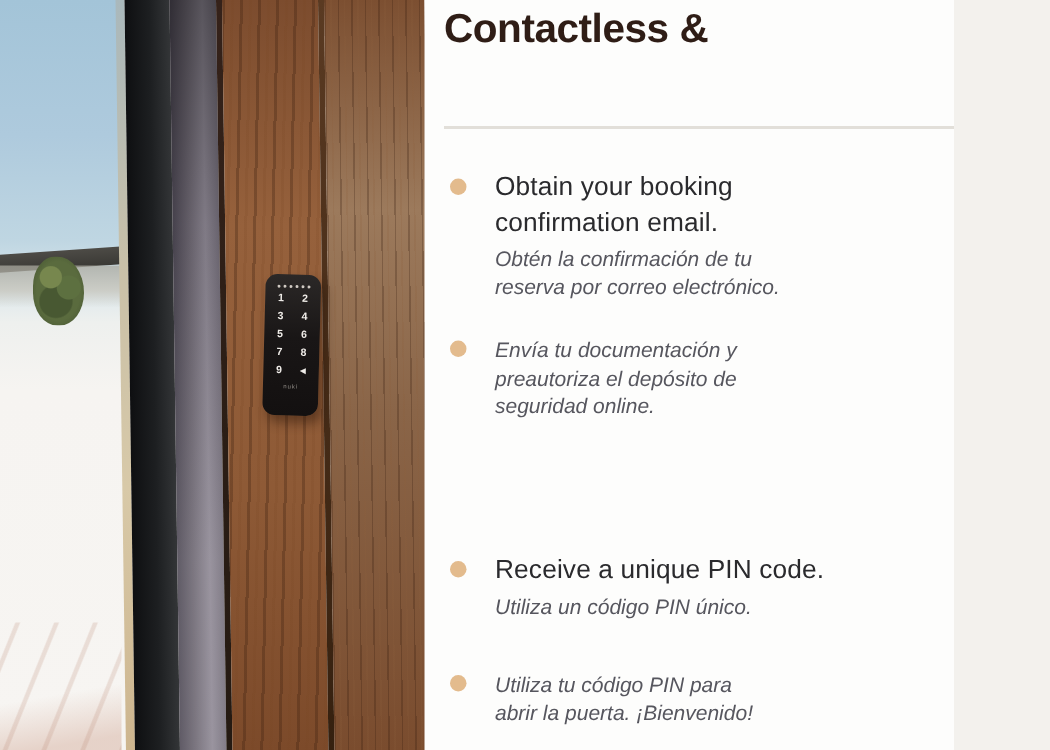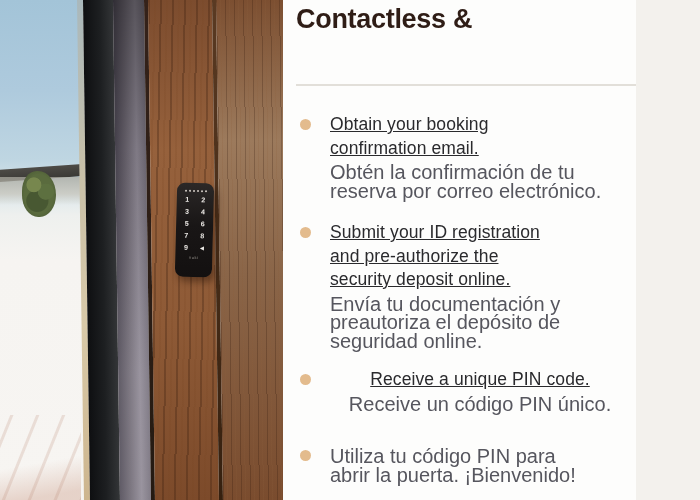--- a/index.html
+++ b/index.html
@@ -130,31 +130,31 @@
     position: absolute; left: 13px; top: 72px; width: 340px; height: 2px;
     background: #e2dfd9;
   }
   .step {
     position: absolute; left: 17px; width: 330px;
     display: grid; grid-template-columns: 14px 1fr; column-gap: 16px;
     align-items: start;
   }
   .step:nth-of-type(1) { top: 101px; }
   .step:nth-of-type(2) { top: 209px; }
-  .step:nth-of-type(3) { top: 356px; text-align: center; }
+  .step:nth-of-type(3) { top: 356px; }
   .step:nth-of-type(4) { top: 432px; }
   .step-dot {
     width: 11px; height: 11px; border-radius: 50%;
     background: #e3bb8d; margin-top: 6px;
   }
   .step-en {
-    font-size: 17.5px; line-height: 23.5px; color: #2a2a2d; letter-spacing: 0.1px; text-decoration: underline;
+    font-size: 17.5px; line-height: 23.5px; color: #2a2a2d; letter-spacing: 0.1px;
   }
   .step-es {
-    font-size: 20px; line-height: 18.5px; 
+    font-size: 14px; line-height: 18.5px; font-style: italic;
     color: #56565e; margin-top: 3px;
   }
 </style>
 </head>
 <body>
 
 <div class="photo">
   <div class="scene">
     <div class="roof"></div>
     <div class="far-wall"></div>
@@ -215,30 +215,29 @@
     <div class="step-dot"></div>
     <div>
       <div class="step-en">Obtain your booking<br>confirmation email.</div>
       <div class="step-es">Obtén la confirmación de tu<br>reserva por correo electrónico.</div>
     </div>
   </div>
 
   <div class="step">
     <div class="step-dot"></div>
     <div>
-      <div class="step-en">Submit your ID registration<br>and pre-authorize the<br>security deposit online.</div>
       <div class="step-es">Envía tu documentación y<br>preautoriza el depósito de<br>seguridad online.</div>
     </div>
   </div>
 
   <div class="step">
     <div class="step-dot"></div>
     <div>
       <div class="step-en">Receive a unique PIN code.</div>
-      <div class="step-es">Receive un código PIN único.</div>
+      <div class="step-es">Utiliza un código PIN único.</div>
     </div>
   </div>
 
   <div class="step">
     <div class="step-dot"></div>
     <div>
       <div class="step-es">Utiliza tu código PIN para<br>abrir la puerta. ¡Bienvenido!</div>
     </div>
   </div>
 </div>

